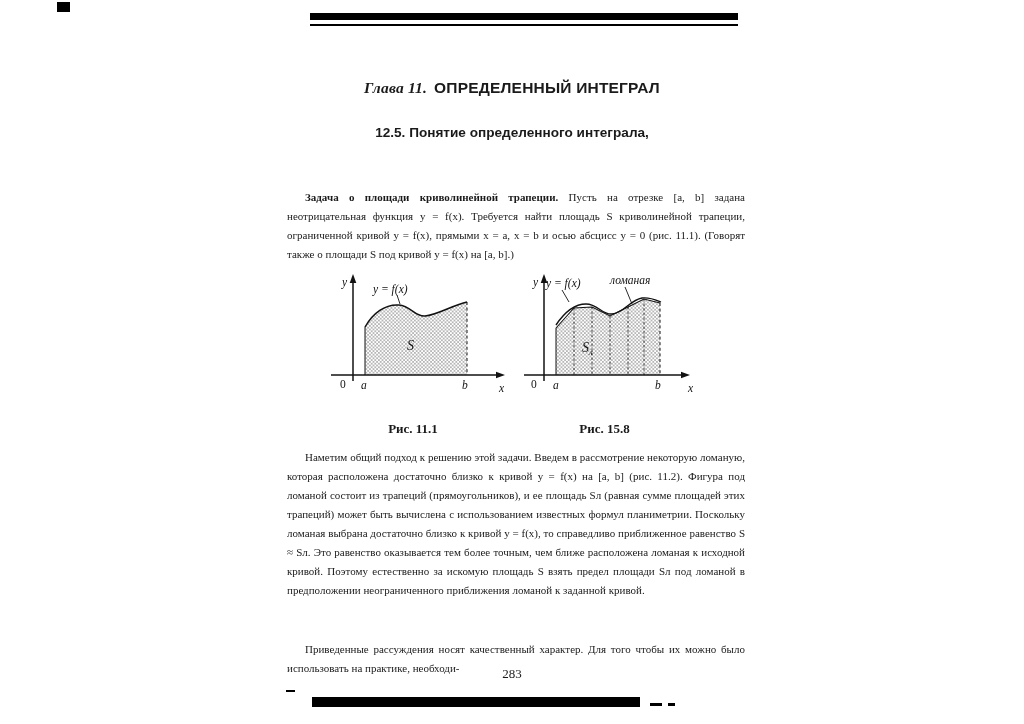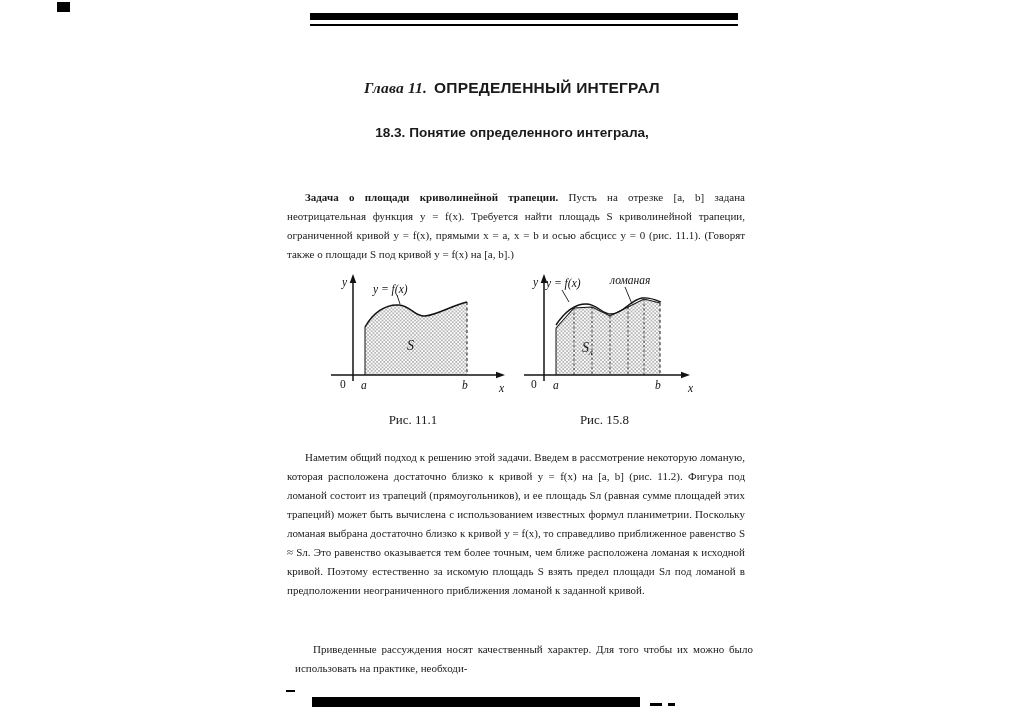--- a/index.html
+++ b/index.html
@@ -32,27 +32,27 @@
   }
 
   
   .body-par {
     position:absolute; left:287px; width:458px;
     text-align:justify; font-size:11px; line-height:19px;
   }
   .indent { text-indent:18px; }
   .p1 { top:177px; }
   .p2 { top:437px;font-family:Liberation Serif, serif; }
-  .p3 { top:629px;margin-left:8px; }
+  .p3 { top:629px; }
 
   
   figure.fig { position:absolute; top:271px; margin:0; text-align:center; }
   #fig1 { left:315px; width:196px; }
   #fig2 { left:512px; width:185px; }
-  figure.fig figcaption { margin-top:5px; font-weight:normal; font-size:13px; }
+  figure.fig figcaption { margin-top:14px; font-weight:bold; font-size:13px; }
   .fig text { font-family:"Liberation Serif", serif; font-size:11.5px; fill:#121212; font-style:normal; }
   .fig text.m { font-style:italic; }
   .fig text.big { font-size:14px; }
   .fig tspan.sub { font-size:8.5px; }
 
   .pagenum {
     position:absolute; left:283px; top:666px; width:458px;
     text-align:center; font-size:13px;
   }
 </style>
@@ -65,21 +65,21 @@
   <div class="top-rule">
     <div class="bar-thick"></div>
     <div class="bar-thin"></div>
   </div>
 
   <div class="chapter-heading">
     <span class="chapter-prefix">Глава 11.</span><span>ОПРЕДЕЛЕННЫЙ ИНТЕГРАЛ</span>
   </div>
 
   <div class="section-heading">
-    <div>18.3. Понятие определенного интеграла,</div>
+    <div>12.5. Понятие определенного интеграла,</div>
   </div>
 
   <p class="body-par indent p1"><b>Задача о площади криволинейной трапеции.</b> <span>Пусть на отрезке [a, b] задана неотрицательная функция y = f(x). Требуется найти площадь S криволинейной трапеции, ограниченной кривой y = f(x), прямыми x = a, x = b и осью абсцисс y = 0 (рис. 11.1). (Говорят также о площади S под кривой y = f(x) на [a, b].)</span></p>
 
   <figure class="fig" id="fig1">
     <svg viewBox="0 0 196 132" width="196" height="132">
       <defs>
         <pattern id="dots1" width="3.6" height="3.6" patternUnits="userSpaceOnUse">
           <circle cx="0.9" cy="0.9" r="0.7" fill="#4a4a4a"></circle>
           <circle cx="2.7" cy="2.7" r="0.7" fill="#4a4a4a"></circle>
@@ -140,19 +140,20 @@
       <text x="98" y="13" class="m">ломаная</text>
       <text x="70" y="81" class="m big"><tspan>S</tspan><tspan class="sub" dy="3">л</tspan></text>
     </svg>
     <figcaption>Рис. 15.8</figcaption>
   </figure>
 
   <p class="body-par indent p2">Наметим общий подход к решению этой задачи. Введем в рассмотрение некоторую ломаную, которая расположена достаточно близко к кривой y = f(x) на [a, b] (рис. 11.2). Фигура под ломаной состоит из трапеций (прямоугольников), и ее площадь Sл (равная сумме площадей этих трапеций) может быть вычислена с использованием известных формул планиметрии. Поскольку ломаная выбрана достаточно близко к кривой y = f(x), то справедливо приближенное равенство S ≈ Sл. Это равенство оказывается тем более точным, чем ближе расположена ломаная к исходной кривой. Поэтому естественно за искомую площадь S взять предел площади Sл под ломаной в предположении неограниченного приближения ломаной к заданной кривой.</p>
 
   <p class="body-par indent p3">Приведенные рассуждения носят качественный характер. Для того чтобы их можно было использовать на практике, необходи-</p>
 
+  <div class="pagenum">283</div>
 
   <div class="artifact" style="left:286px; top:690px; width:9px; height:2px;"></div>
   <div class="artifact" style="left:312px; top:697px; width:328px; height:10px;"></div>
   <div class="artifact" style="left:650px; top:703px; width:12px; height:3px;"></div>
   <div class="artifact" style="left:668px; top:703px; width:7px; height:3px;"></div>
 
 </div>
 
 </body></html>

